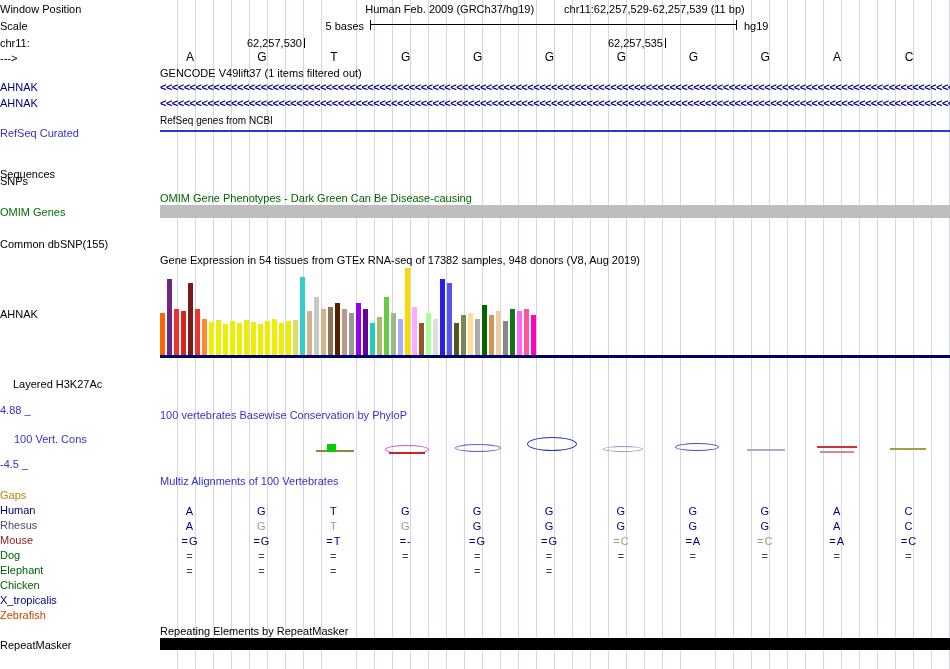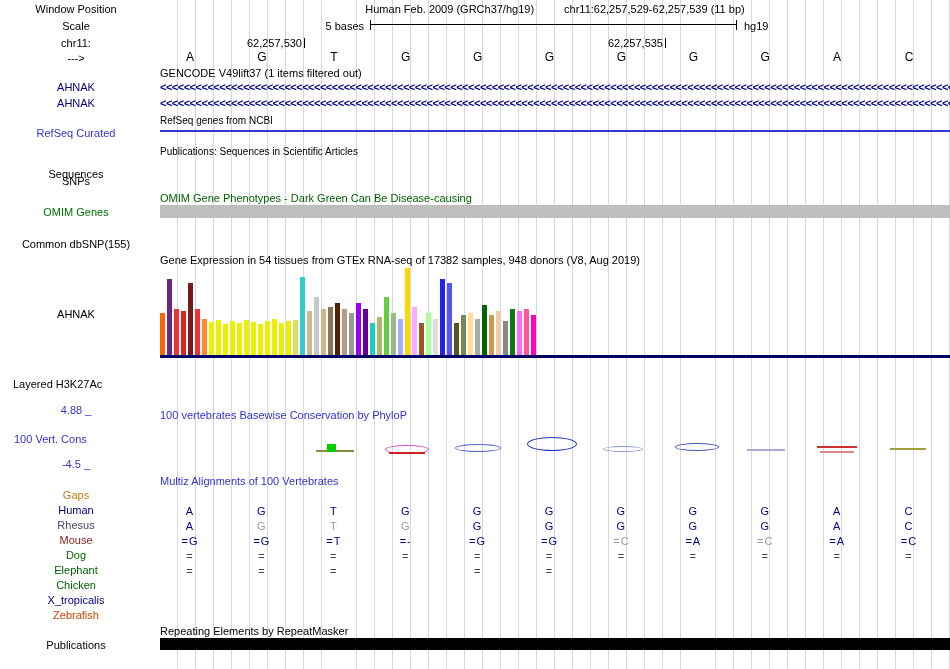--- a/index.html
+++ b/index.html
@@ -1,21 +1,21 @@
 <!DOCTYPE html>
 <html><head>
 <meta charset="utf-8">
 <style>
   *{margin:0;padding:0;box-sizing:border-box}
   html,body{background:#fff}
   .stage{position:relative;width:950px;height:669px;background:#fff;overflow:hidden;
          font-family:"Liberation Sans",sans-serif;font-size:11px;color:#000}
   .grid{position:absolute;left:160px;top:0;width:790px;height:669px;
         background:repeating-linear-gradient(to right,transparent 0,transparent 16.95px,#d5d7e9 16.95px,#d5d7e9 17.95px)}
-  .left-label{position:absolute;left:0;width:152px;text-align:center;white-space:nowrap;font-size:11px;line-height:13px}
+  .left-label{position:absolute;left:0;width:152px;text-align:left;white-space:nowrap;font-size:11px;line-height:13px}
   .track-title{position:absolute;left:160px;width:790px;white-space:nowrap;font-size:11px;line-height:12px}
   .small{font-size:10px}
   .big{font-size:12px}
   .blue{color:#3333cc}
   .navy{color:#000080}
   .green{color:#007000}
   .dgreen{color:#006400}
   .hdr-row{position:absolute;left:160px;top:3px;width:790px;display:flex;justify-content:center;gap:30px}
   .scale-value{position:absolute;top:20px;right:586px}
   .scale-bar{position:absolute;left:370px;top:20px;width:367px;height:10px;border-left:1px solid #000;border-right:1px solid #000}
@@ -84,21 +84,20 @@
   <div class="track-title" style="top:67px">GENCODE V49lift37 (1 items filtered out)</div>
   <div class="left-label navy" style="top:81px">AHNAK</div>
   <div class="gene-arrows" style="top:81px">&lt;&lt;&lt;&lt;&lt;&lt;&lt;&lt;&lt;&lt;&lt;&lt;&lt;&lt;&lt;&lt;&lt;&lt;&lt;&lt;&lt;&lt;&lt;&lt;&lt;&lt;&lt;&lt;&lt;&lt;&lt;&lt;&lt;&lt;&lt;&lt;&lt;&lt;&lt;&lt;&lt;&lt;&lt;&lt;&lt;&lt;&lt;&lt;&lt;&lt;&lt;&lt;&lt;&lt;&lt;&lt;&lt;&lt;&lt;&lt;&lt;&lt;&lt;&lt;&lt;&lt;&lt;&lt;&lt;&lt;&lt;&lt;&lt;&lt;&lt;&lt;&lt;&lt;&lt;&lt;&lt;&lt;&lt;&lt;&lt;&lt;&lt;&lt;&lt;&lt;&lt;&lt;&lt;&lt;&lt;&lt;&lt;&lt;&lt;&lt;&lt;&lt;&lt;&lt;&lt;&lt;&lt;&lt;&lt;&lt;&lt;&lt;&lt;&lt;&lt;&lt;&lt;&lt;&lt;&lt;&lt;&lt;&lt;&lt;&lt;&lt;&lt;&lt;&lt;&lt;&lt;&lt;&lt;&lt;&lt;&lt;&lt;&lt;&lt;&lt;&lt;&lt;&lt;&lt;&lt;&lt;&lt;&lt;&lt;&lt;&lt;&lt;&lt;&lt;&lt;&lt;&lt;&lt;&lt;&lt;&lt;&lt;&lt;&lt;&lt;&lt;&lt;&lt;&lt;&lt;&lt;&lt;&lt;&lt;&lt;&lt;&lt;&lt;&lt;&lt;&lt;&lt;&lt;&lt;&lt;&lt;&lt;&lt;&lt;&lt;&lt;&lt;&lt;&lt;&lt;&lt;&lt;&lt;&lt;&lt;&lt;&lt;&lt;&lt;&lt;&lt;&lt;&lt;&lt;&lt;&lt;&lt;&lt;&lt;&lt;&lt;&lt;&lt;&lt;&lt;&lt;&lt;&lt;&lt;&lt;&lt;&lt;&lt;&lt;&lt;&lt;&lt;&lt;&lt;&lt;&lt;&lt;&lt;&lt;&lt;&lt;&lt;&lt;&lt;&lt;&lt;&lt;&lt;&lt;&lt;&lt;&lt;&lt;&lt;&lt;&lt;&lt;&lt;&lt;&lt;&lt;&lt;&lt;&lt;&lt;&lt;&lt;&lt;&lt;&lt;&lt;&lt;&lt;&lt;&lt;&lt;&lt;&lt;&lt;&lt;&lt;&lt;&lt;&lt;&lt;&lt;&lt;&lt;&lt;&lt;&lt;&lt;&lt;&lt;&lt;&lt;&lt;&lt;&lt;&lt;</div>
   <div class="left-label navy" style="top:97px">AHNAK</div>
   <div class="gene-arrows" style="top:97px">&lt;&lt;&lt;&lt;&lt;&lt;&lt;&lt;&lt;&lt;&lt;&lt;&lt;&lt;&lt;&lt;&lt;&lt;&lt;&lt;&lt;&lt;&lt;&lt;&lt;&lt;&lt;&lt;&lt;&lt;&lt;&lt;&lt;&lt;&lt;&lt;&lt;&lt;&lt;&lt;&lt;&lt;&lt;&lt;&lt;&lt;&lt;&lt;&lt;&lt;&lt;&lt;&lt;&lt;&lt;&lt;&lt;&lt;&lt;&lt;&lt;&lt;&lt;&lt;&lt;&lt;&lt;&lt;&lt;&lt;&lt;&lt;&lt;&lt;&lt;&lt;&lt;&lt;&lt;&lt;&lt;&lt;&lt;&lt;&lt;&lt;&lt;&lt;&lt;&lt;&lt;&lt;&lt;&lt;&lt;&lt;&lt;&lt;&lt;&lt;&lt;&lt;&lt;&lt;&lt;&lt;&lt;&lt;&lt;&lt;&lt;&lt;&lt;&lt;&lt;&lt;&lt;&lt;&lt;&lt;&lt;&lt;&lt;&lt;&lt;&lt;&lt;&lt;&lt;&lt;&lt;&lt;&lt;&lt;&lt;&lt;&lt;&lt;&lt;&lt;&lt;&lt;&lt;&lt;&lt;&lt;&lt;&lt;&lt;&lt;&lt;&lt;&lt;&lt;&lt;&lt;&lt;&lt;&lt;&lt;&lt;&lt;&lt;&lt;&lt;&lt;&lt;&lt;&lt;&lt;&lt;&lt;&lt;&lt;&lt;&lt;&lt;&lt;&lt;&lt;&lt;&lt;&lt;&lt;&lt;&lt;&lt;&lt;&lt;&lt;&lt;&lt;&lt;&lt;&lt;&lt;&lt;&lt;&lt;&lt;&lt;&lt;&lt;&lt;&lt;&lt;&lt;&lt;&lt;&lt;&lt;&lt;&lt;&lt;&lt;&lt;&lt;&lt;&lt;&lt;&lt;&lt;&lt;&lt;&lt;&lt;&lt;&lt;&lt;&lt;&lt;&lt;&lt;&lt;&lt;&lt;&lt;&lt;&lt;&lt;&lt;&lt;&lt;&lt;&lt;&lt;&lt;&lt;&lt;&lt;&lt;&lt;&lt;&lt;&lt;&lt;&lt;&lt;&lt;&lt;&lt;&lt;&lt;&lt;&lt;&lt;&lt;&lt;&lt;&lt;&lt;&lt;&lt;&lt;&lt;&lt;&lt;&lt;&lt;&lt;&lt;&lt;&lt;&lt;&lt;&lt;&lt;&lt;&lt;&lt;&lt;&lt;&lt;&lt;&lt;&lt;&lt;&lt;&lt;&lt;</div>
 
   <div class="track-title small" style="top:115px">RefSeq genes from NCBI</div>
   <div class="left-label blue" style="top:127px">RefSeq Curated</div>
   <div class="refseq-line"></div>
 
-  <div class="track-title small" style="top:146px">Publications: Sequences in Scientific Articles</div>
   <div class="left-label" style="top:168px">Sequences</div>
   <div class="left-label" style="top:175px">SNPs</div>
 
   <div class="track-title dgreen" style="top:192px">OMIM Gene Phenotypes - Dark Green Can Be Disease-causing</div>
   <div class="left-label green" style="top:206px">OMIM Genes</div>
   <div class="omim-bar"></div>
 
   <div class="left-label" style="top:238px">Common dbSNP(155)</div>
 
   <div class="track-title" style="top:254px">Gene Expression in 54 tissues from GTEx RNA-seq of 17382 samples, 948 donors (V8, Aug 2019)</div>
@@ -254,15 +253,15 @@
         <span class="cell" style="left: 173.8px; color: rgb(68, 68, 68);">=</span>
         <span class="cell" style="left: 317.6px; color: rgb(68, 68, 68);">=</span>
         <span class="cell" style="left: 389.5px; color: rgb(68, 68, 68);">=</span>
       </div>
       <div class="mz-row" style="top: 579px;"></div>
       <div class="mz-row" style="top: 594px;"></div>
       <div class="mz-row" style="top: 609px;"></div>
     </div>
 
   <div class="track-title" style="top:625px">Repeating Elements by RepeatMasker</div>
-  <div class="left-label" style="top:639px">Publications</div>
+  <div class="left-label" style="top:639px">RepeatMasker</div>
   <div class="repeat-bar"></div>
 </div>
 
 </body></html>

